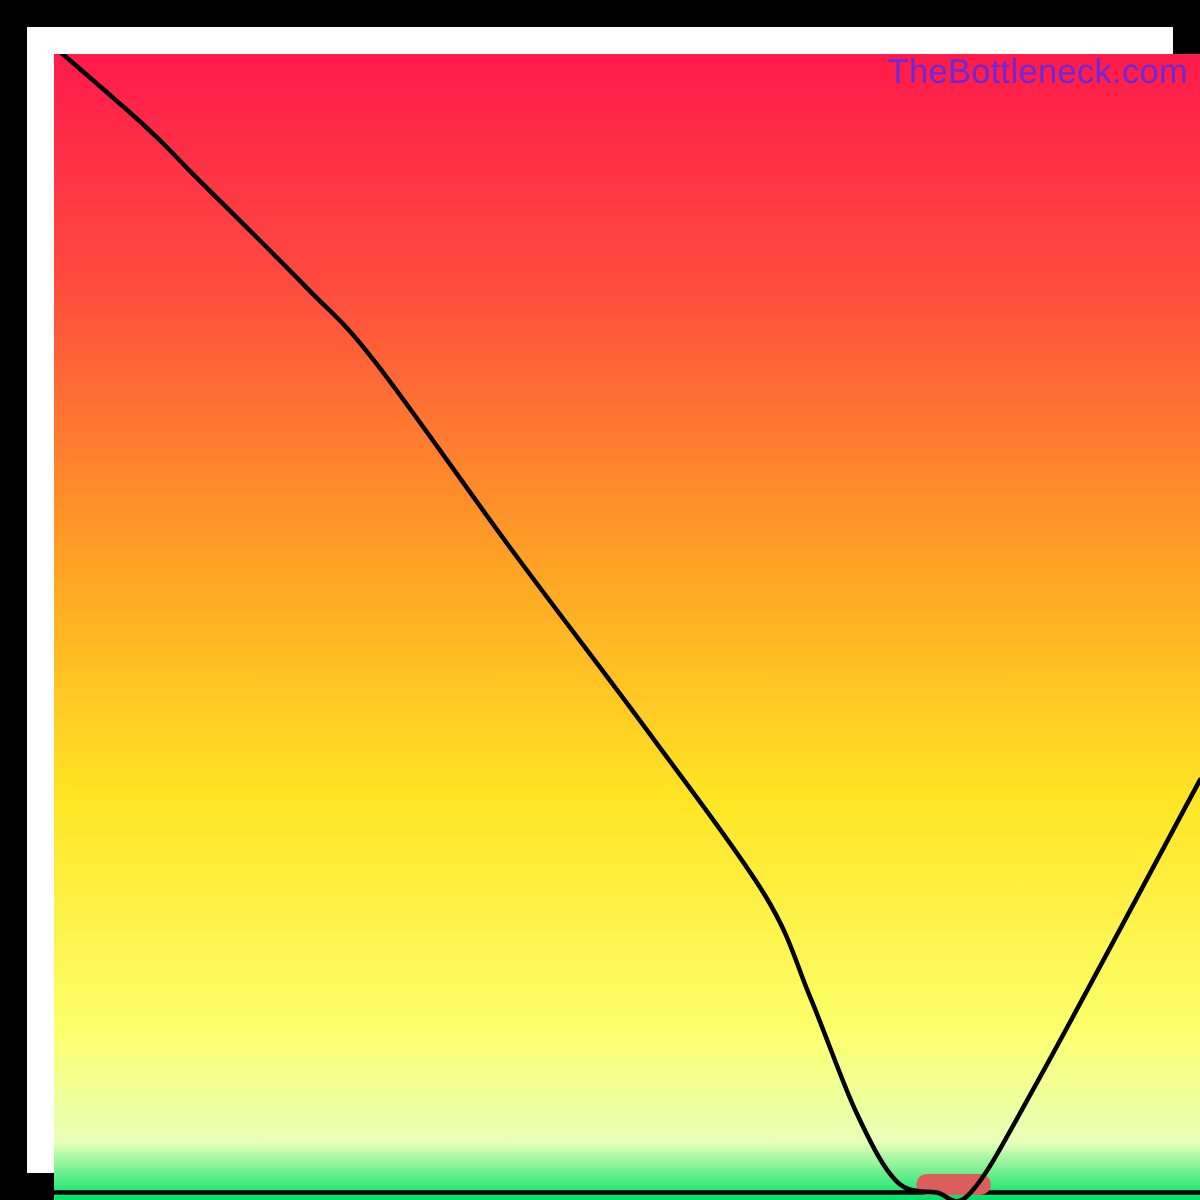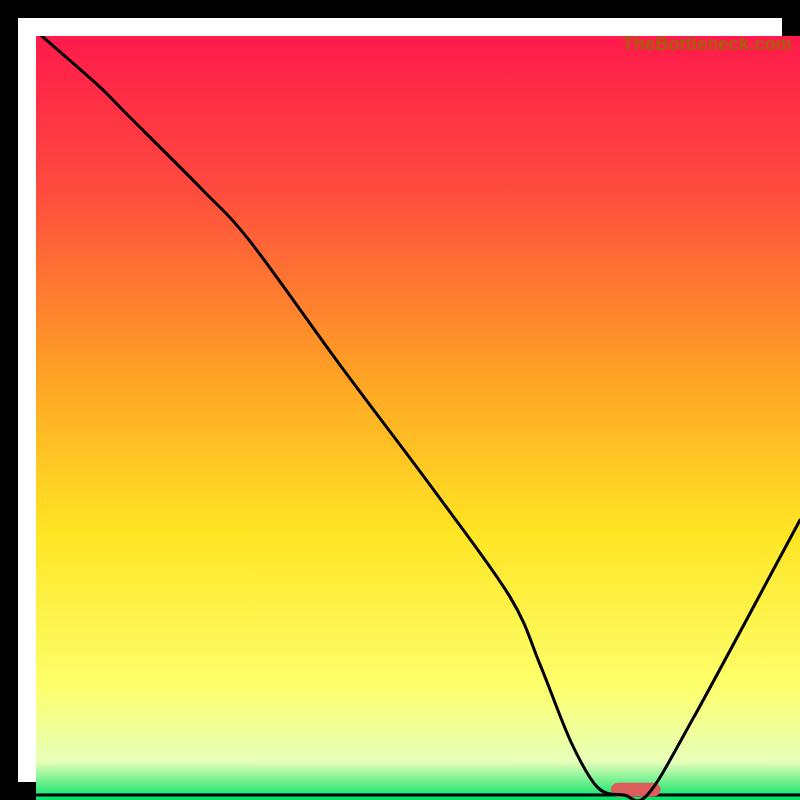--- a/index.html
+++ b/index.html
@@ -24,23 +24,23 @@
     left: 18px;
     top: 18px;
     width: 764px;
     height: 764px;
   }
   .watermark {
     position: absolute;
     top: -2px;
     right: 8px;
     font-family: Arial, Helvetica, sans-serif;
-    font-size: 18px;
-    font-weight: 700;
-    color: #a16207;
+    font-size: 23px;
+    font-weight: 400;
+    color: #6d28d9;
     letter-spacing: 0.2px;
   }
   svg {
     display: block;
   }
 </style>
 </head>
 <body>
 
 <div class="frame">

